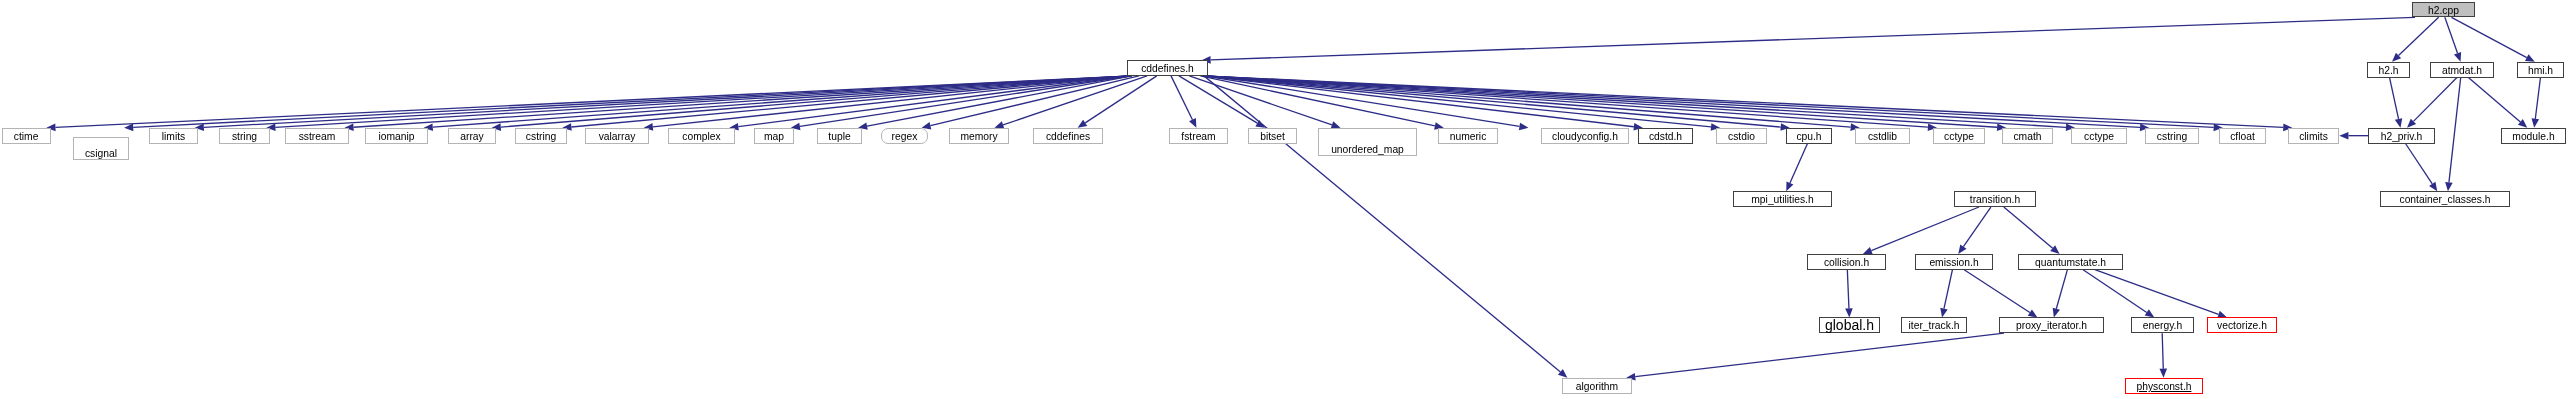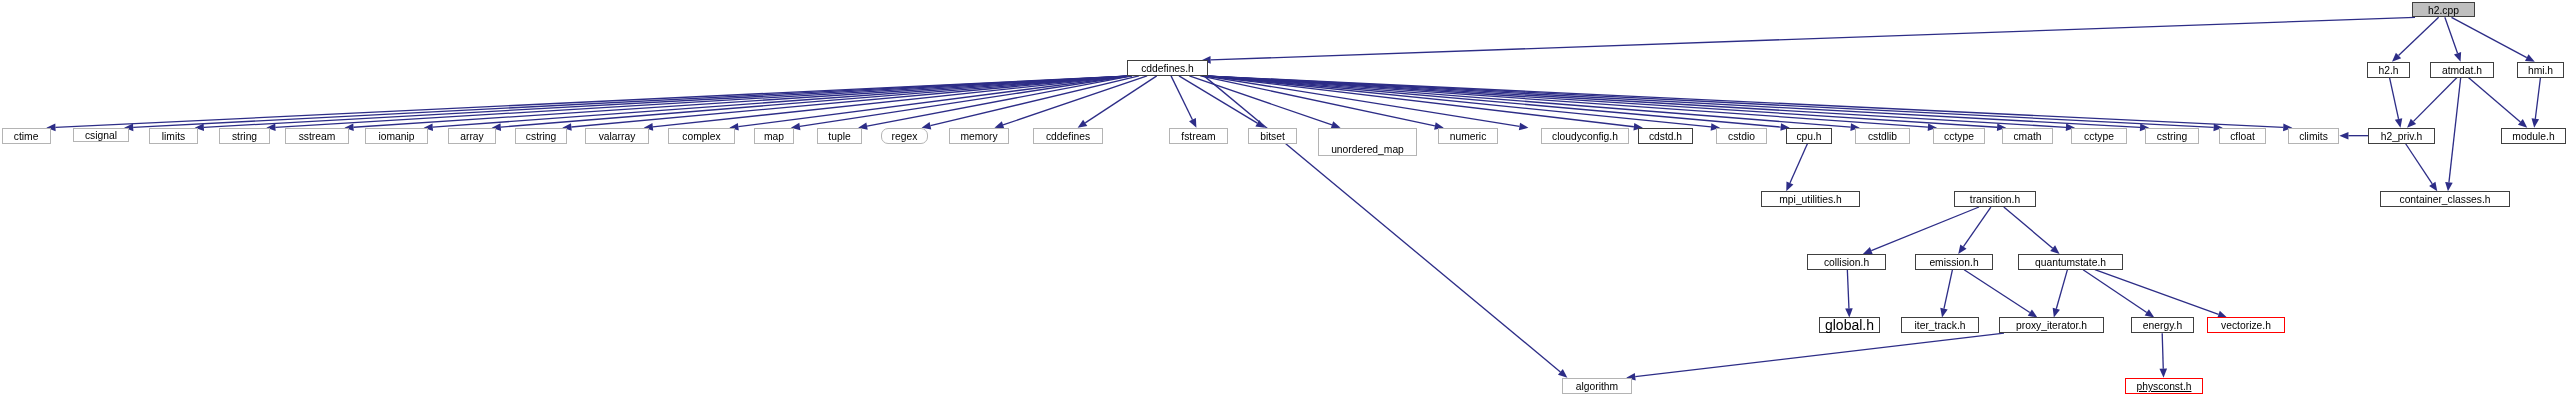--- a/index.html
+++ b/index.html
@@ -183,21 +183,21 @@
       </div>
       <div class="node hdr" style="left: 2430px; top: 62px; width: 64px; height: 15.7px; font-size: 10.3px;">
         <span class="node-label">atmdat.h</span>
       </div>
       <div class="node hdr" style="left: 2517px; top: 62px; width: 47px; height: 15.7px; font-size: 10.3px;">
         <span class="node-label">hmi.h</span>
       </div>
       <div class="node sys" style="left: 1.6px; top: 128px; width: 49px; height: 15.7px; font-size: 10.3px;">
         <span class="node-label">ctime</span>
       </div>
-      <div class="node sys" style="left: 73px; top: 128px; width: 56px; height: 14px; font-size: 10.3px;">
+      <div class="node sys" style="left: 73px; top: 137px; width: 56px; height: 23px; font-size: 10.3px;">
         <span class="node-label">csignal</span>
       </div>
       <div class="node sys" style="left: 149px; top: 128px; width: 49px; height: 15.7px; font-size: 10.3px;">
         <span class="node-label">limits</span>
       </div>
       <div class="node sys" style="left: 219px; top: 128px; width: 51px; height: 15.7px; font-size: 10.3px;">
         <span class="node-label">string</span>
       </div>
       <div class="node sys" style="left: 285px; top: 128px; width: 64px; height: 15.7px; font-size: 10.3px;">
         <span class="node-label">sstream</span>
@@ -276,51 +276,51 @@
       </div>
       <div class="node sys" style="left: 2288px; top: 128px; width: 51px; height: 15.7px; font-size: 10.3px;">
         <span class="node-label">climits</span>
       </div>
       <div class="node hdr" style="left: 2368px; top: 128px; width: 67px; height: 15.7px; font-size: 10.3px;">
         <span class="node-label">h2_priv.h</span>
       </div>
       <div class="node hdr" style="left: 2501px; top: 128px; width: 65px; height: 15.7px; font-size: 10.3px;">
         <span class="node-label">module.h</span>
       </div>
-      <div class="node hdr" style="left: 1733px; top: 191px; width: 99px; height: 15.7px; font-size: 10.3px; margin-left: 28px;">
+      <div class="node hdr" style="left: 1733px; top: 191px; width: 99px; height: 15.7px; font-size: 10.3px;">
         <span class="node-label">mpi_utilities.h</span>
       </div>
       <div class="node hdr" style="left: 1954px; top: 191px; width: 82px; height: 15.7px; font-size: 10.3px;">
         <span class="node-label">transition.h</span>
       </div>
       <div class="node hdr" style="left: 2380px; top: 191px; width: 130px; height: 15.7px; font-size: 10.3px;">
         <span class="node-label">container_classes.h</span>
       </div>
       <div class="node hdr" style="left: 1807px; top: 254px; width: 79px; height: 15.7px; font-size: 10.3px;">
         <span class="node-label">collision.h</span>
       </div>
       <div class="node hdr" style="left: 1915px; top: 254px; width: 78px; height: 15.7px; font-size: 10.3px;">
         <span class="node-label">emission.h</span>
       </div>
       <div class="node hdr" style="left: 2018px; top: 254px; width: 105px; height: 15.7px; font-size: 10.3px;">
         <span class="node-label">quantumstate.h</span>
       </div>
       <div class="node hdr" style="left: 1819px; top: 317px; width: 61px; height: 15.7px; font-size: 14px;">
         <span class="node-label">global.h</span>
       </div>
-      <div class="node hdr" style="left: 1901px; top: 317px; width: 78px; height: 15.7px; font-size: 10.3px;">
+      <div class="node hdr" style="left: 1901px; top: 317px; width: 66px; height: 15.7px; font-size: 10.3px;">
         <span class="node-label">iter_track.h</span>
       </div>
       <div class="node hdr" style="left: 1999px; top: 317px; width: 105px; height: 15.7px; font-size: 10.3px;">
         <span class="node-label">proxy_iterator.h</span>
       </div>
       <div class="node hdr" style="left: 2131px; top: 317px; width: 63px; height: 15.7px; font-size: 10.3px;">
         <span class="node-label">energy.h</span>
       </div>
-      <div class="node red" style="left: 2207px; top: 317px; width: 78px; height: 15.7px; font-size: 10.3px;">
+      <div class="node red" style="left: 2207px; top: 317px; width: 70px; height: 15.7px; font-size: 10.3px;">
         <span class="node-label">vectorize.h</span>
       </div>
       <div class="node red" style="left: 2125px; top: 378px; width: 78px; height: 15.7px; font-size: 10.3px; text-decoration: underline;">
         <span class="node-label">physconst.h</span>
       </div>
       <div class="node sys" style="left: 1562px; top: 378px; width: 70px; height: 15.7px; font-size: 10.3px;">
         <span class="node-label">algorithm</span>
       </div>
     </div>
 </div>

